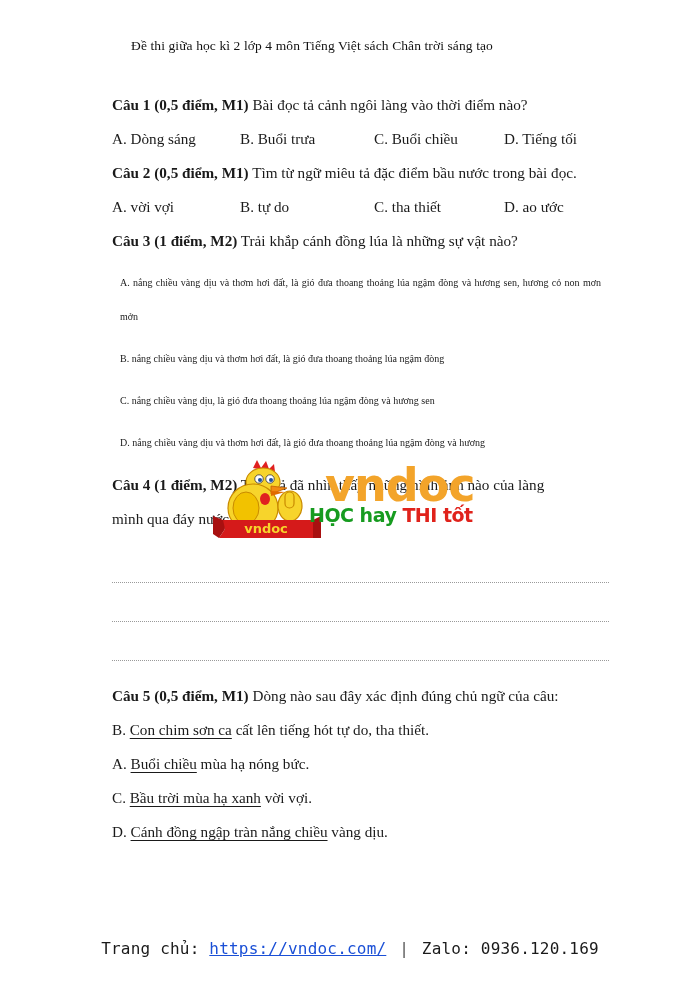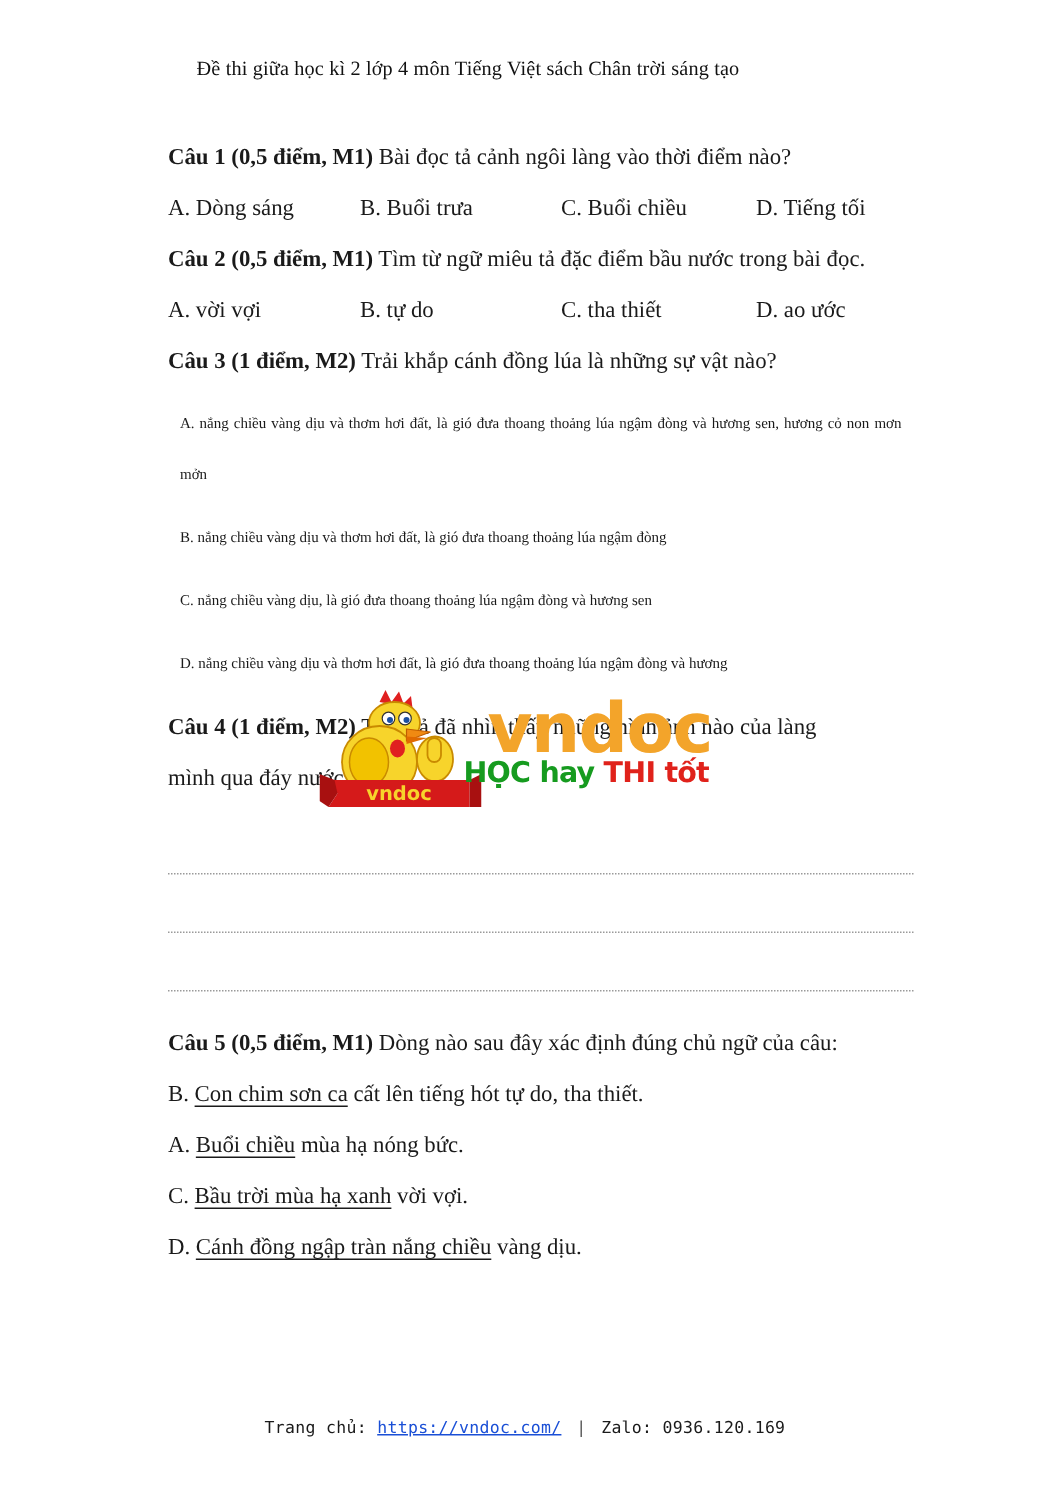--- a/index.html
+++ b/index.html
@@ -109,21 +109,21 @@
   }
 
   
   .doc-footer {
     position: absolute;
     bottom: 32px;
     left: 0;
     width: 700px;
     text-align: center;
     font-family: "DejaVu Sans Mono", "Liberation Mono", monospace;
-    font-size: 11px;
+    font-size: 16px;
     color: #1a1a1a;
     letter-spacing: 0.2px;
   }
   .doc-footer .url {
     color: #1a4fd6;
     text-decoration: underline;
   }
   .doc-footer .sep {
     color: #555;
     padding: 0 3px;

